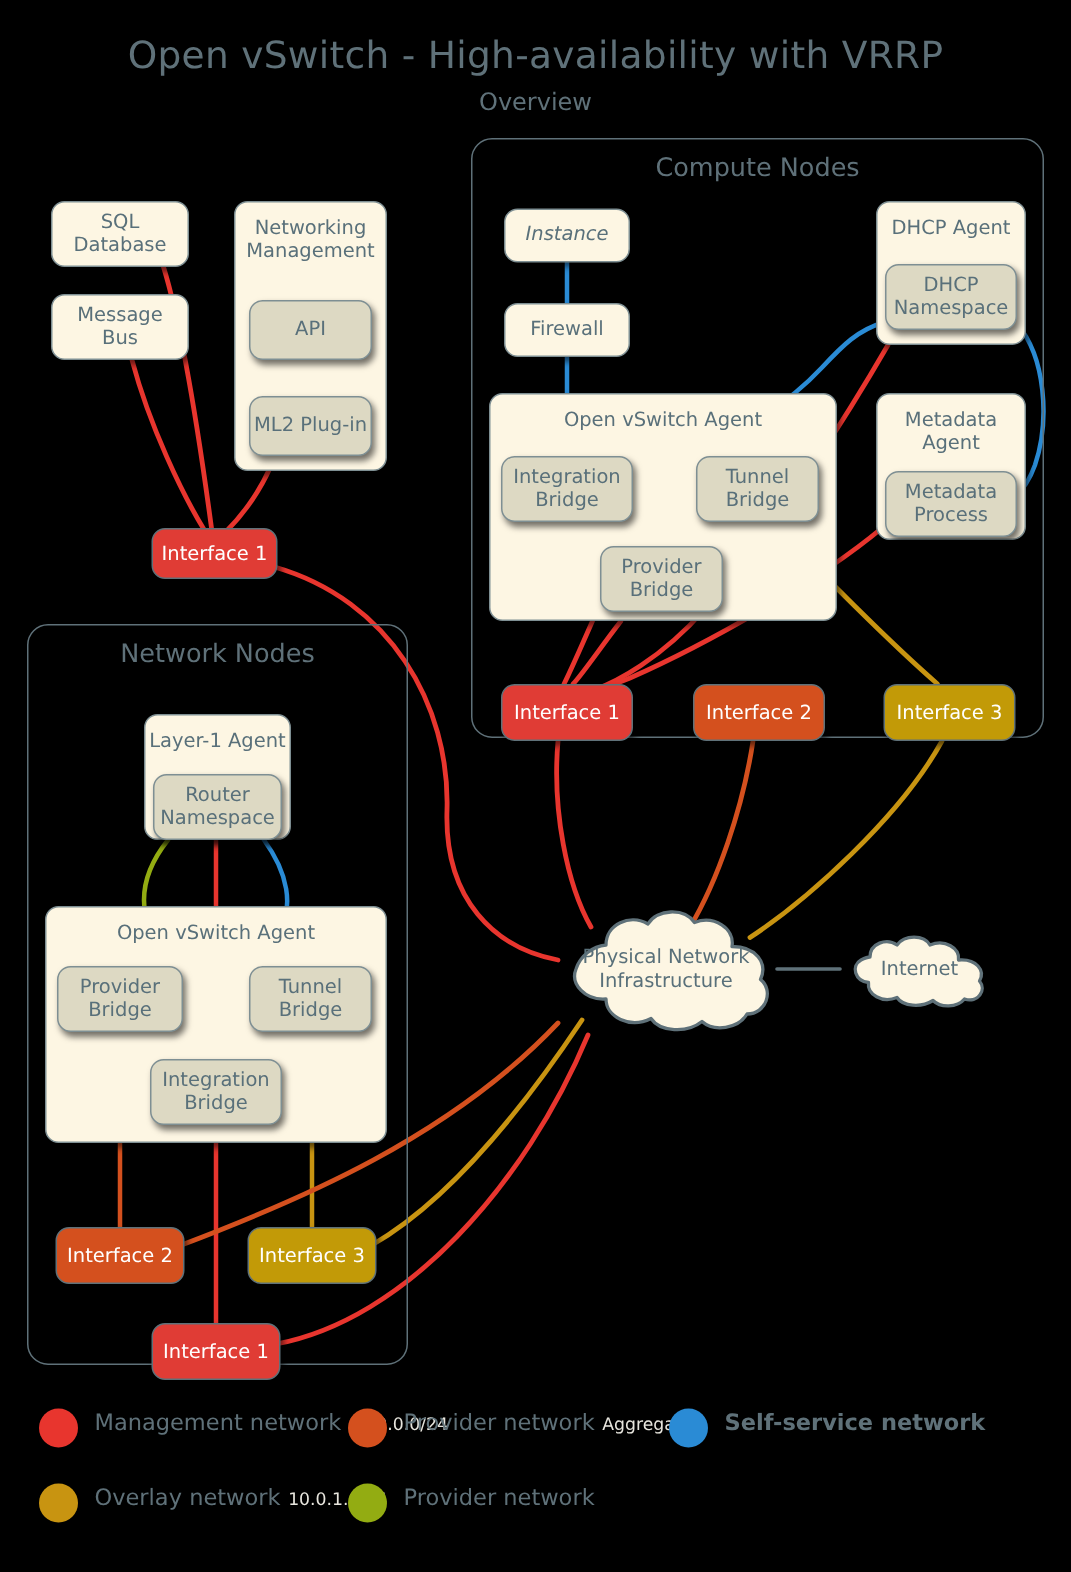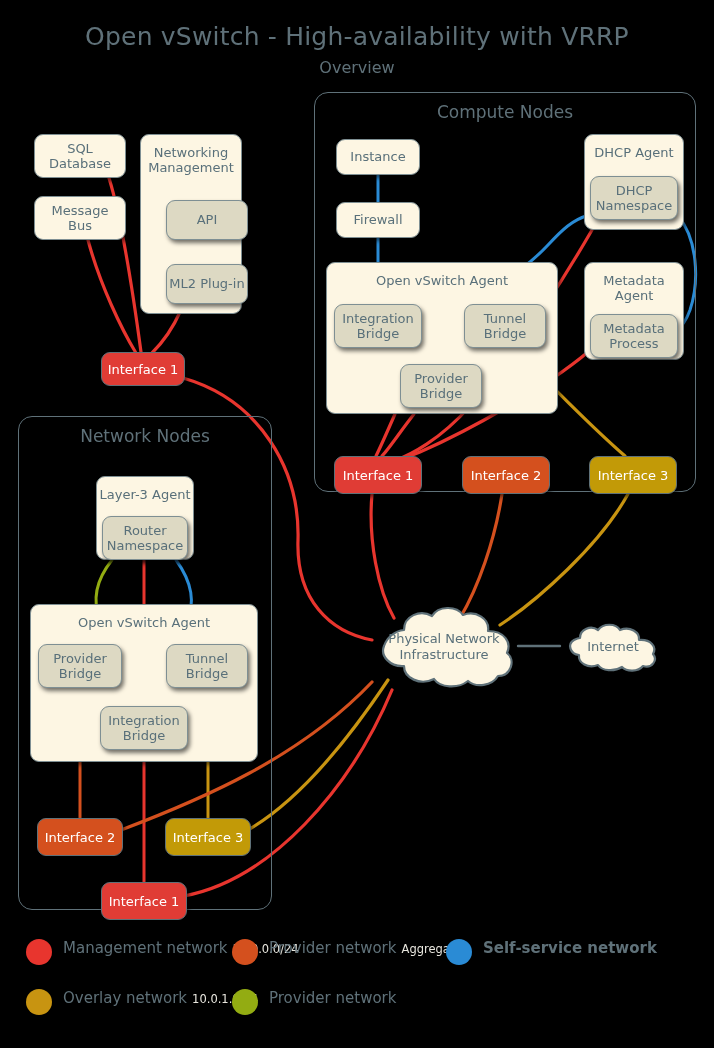--- a/index.html
+++ b/index.html
@@ -228,39 +228,39 @@
   </svg>
 
 
   <div class="box cream" style="left:34px; top:134px; width:92px; height:44px;">
     <span>SQL<br>Database</span>
   </div>
   <div class="box cream" style="left:34px; top:196px; width:92px; height:44px;">
     <span>Message<br>Bus</span>
   </div>
 
-  <div class="box cream container" style="left:140px; top:134px; width:102px; height:180px;">
+  <div class="box cream container" style="left:156px; top:134px; width:102px; height:180px;">
     <span class="box-label">Networking<br>Management</span>
   </div>
   <div class="box tan" style="left:166px; top:200px; width:82px; height:40px;">
     <span>API</span>
   </div>
   <div class="box tan" style="left:166px; top:264px; width:82px; height:40px;">
     <span>ML2 Plug-in</span>
   </div>
 
   <div class="iface" style="left:101px; top:352px; width:84px; height:34px; background:#e03c35;">
     <span>Interface 1</span>
   </div>
 
   <div class="node-panel" style="left:314px; top:92px; width:382px; height:400px;">
     <div class="panel-title">Compute Nodes</div>
   </div>
 
-  <div class="box cream" style="left:336px; top:139px; width:84px; height:36px;">
+  <div class="box cream" style="left:336px; top:139px; width:84px; height:36px;font-style:italic;">
     <span>Instance</span>
   </div>
   <div class="box cream" style="left:336px; top:202px; width:84px; height:36px;">
     <span>Firewall</span>
   </div>
 
   <div class="box cream container" style="left:326px; top:262px; width:232px; height:152px;">
     <span class="box-label">Open vSwitch Agent</span>
   </div>
   <div class="box tan" style="left:334px; top:304px; width:88px; height:44px;">
@@ -295,21 +295,21 @@
   </div>
   <div class="iface" style="left:589px; top:456px; width:88px; height:38px; background:#c29a07;">
     <span>Interface 3</span>
   </div>
 
   <div class="node-panel" style="left:18px; top:416px; width:254px; height:494px;">
     <div class="panel-title">Network Nodes</div>
   </div>
 
   <div class="box cream container" style="left:96px; top:476px; width:98px; height:84px;">
-    <span class="box-label">Layer-3 Agent</span>
+    <span class="box-label">Layer-1 Agent</span>
   </div>
   <div class="box tan" style="left:102px; top:516px; width:86px; height:44px;">
     <span>Router<br>Namespace</span>
   </div>
 
   <div class="box cream container" style="left:30px; top:604px; width:228px; height:158px;">
     <span class="box-label">Open vSwitch Agent</span>
   </div>
   <div class="box tan" style="left:38px; top:644px; width:84px; height:44px;">
     <span>Provider<br>Bridge</span>

